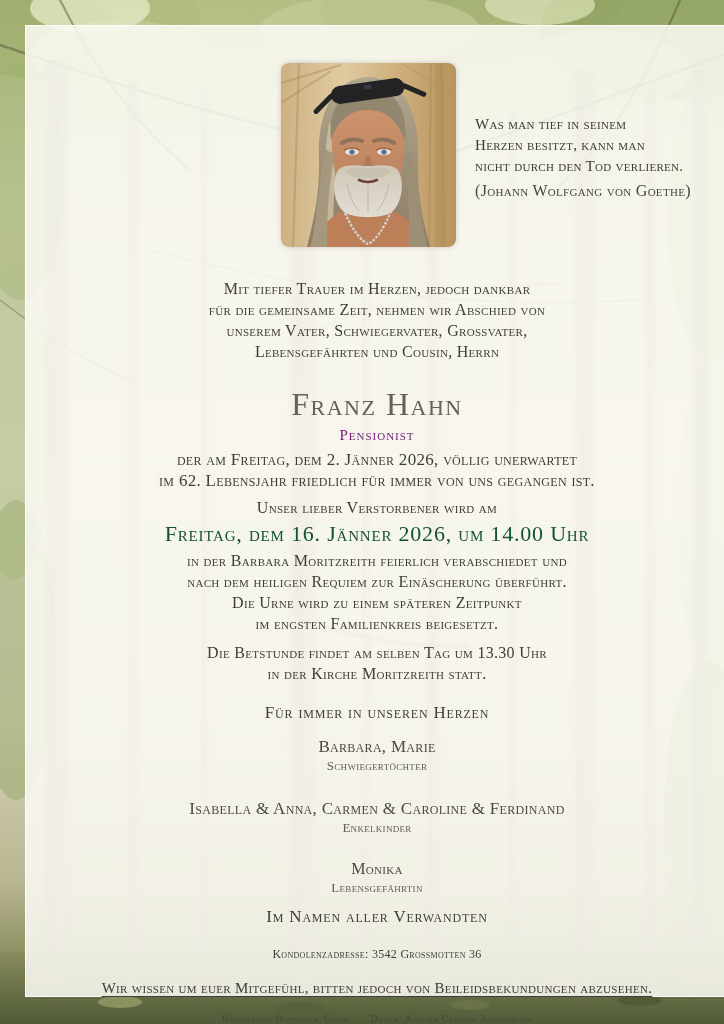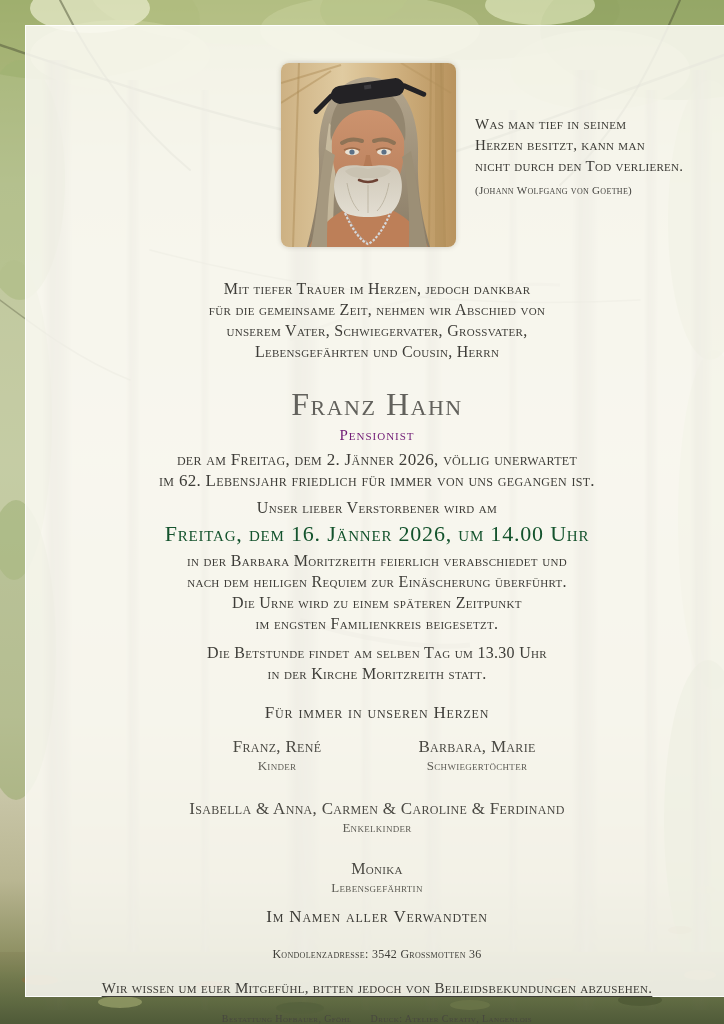--- a/index.html
+++ b/index.html
@@ -26,21 +26,21 @@
   
   .header{position:relative;height:222px;}
   .photo-frame{
     position:absolute;left:255px;top:37px;width:175px;height:184px;
     border-radius:8px;overflow:hidden;box-shadow:0 0 5px rgba(90,80,60,0.25);
   }
   .quote{
     position:absolute;left:449px;top:88px;width:215px;
     text-align:left;font-size:15px;line-height:21px;color:#3c3b36;
   }
-  .quote-attrib{font-size:11px;line-height:19px;margin-top:4px;color:#454440;}
+  .quote-attrib{font-size:16px;line-height:19px;margin-top:4px;color:#454440;}
   
   .intro{margin-top:30px;font-size:16px;line-height:21px;}
   .name{margin-top:20px;font-size:32px;line-height:44px;color:#62615c;letter-spacing:1.5px;}
   .occupation{font-size:15px;line-height:19px;color:#701a75;letter-spacing:1px;}
   .death{margin-top:4px;font-size:17px;line-height:21px;}
   .svc-lead{margin-top:6px;font-size:16px;line-height:21px;}
   .svc-datetime{font-size:22px;line-height:32px;color:#14532d;letter-spacing:0.8px;}
   .svc-details{font-size:16px;line-height:21px;}
   .betstunde{margin-top:8px;font-size:16px;line-height:21px;}
   .remembrance{margin-top:18px;font-size:17px;line-height:22px;letter-spacing:0.8px;}
@@ -267,24 +267,20 @@
   </div>
   <div class="betstunde">
     <div class="line">Die Betstunde findet am selben Tag um 13.30 Uhr</div>
     <div class="line">in der Kirche Moritzreith statt.</div>
   </div>
 
   <div class="remembrance line">Für immer in unseren Herzen</div>
 
   <div class="mourner-row">
     <div class="mourner-col">
-      <div class="m-names line">Franz, René</div>
-      <div class="m-relation line">Kinder</div>
-    </div>
-    <div class="mourner-col">
       <div class="m-names line">Barbara, Marie</div>
       <div class="m-relation line">Schwiegertöchter</div>
     </div>
   </div>
 
   <div class="grandchildren">
     <div class="m-names line">Isabella &amp; Anna, Carmen &amp; Caroline &amp; Ferdinand</div>
     <div class="m-relation line">Enkelkinder</div>
   </div>
 

